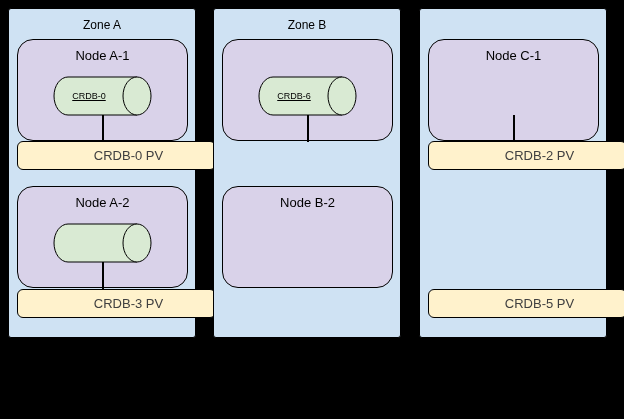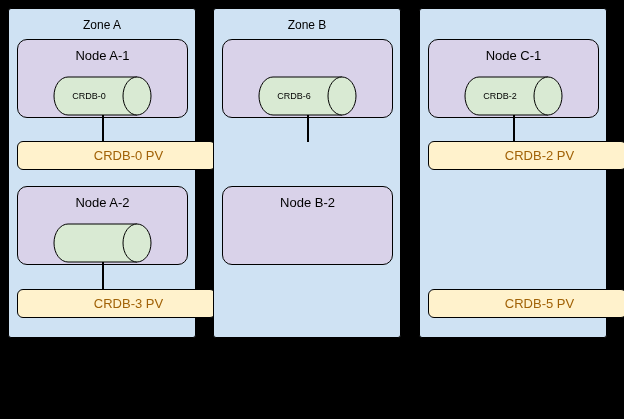--- a/index.html
+++ b/index.html
@@ -31,24 +31,24 @@
     left: 0;
     width: 100%;
     text-align: center;
     font-size: 12px;
     color: #000000;
   }
   .node {
     position: absolute;
     left: 8px;
     width: 171px;
-    height: 79px;
+    height: 102px;
     background: #d9d2e9;
     border: 1px solid #000000;
-    border-radius: 10px;
+    border-radius: 16px;
     box-sizing: border-box;
   }
   .node-title {
     position: absolute;
     top: 8px;
     left: 0;
     width: 100%;
     text-align: center;
     font-size: 13px;
     color: #000000;
@@ -72,35 +72,36 @@
     position: absolute;
     left: 0;
     top: 0;
     width: 72px;
     height: 100%;
     display: flex;
     align-items: center;
     justify-content: center;
     font-size: 9px;
     color: #000000;
+    text-decoration: underline;
   }
   .pv {
     position: absolute;
     left: 8px;
     width: 199px;
     height: 29px;
     background: #fff2cc;
     border: 1px solid #000000;
     border-radius: 6px;
     box-sizing: border-box;
     display: flex;
     align-items: center;
     justify-content: center;
     font-size: 13px;
-    color: #a16207;
+    color: #404040;
     padding-left: 24px;
   }
   .connector {
     position: absolute;
     left: 93px;
     width: 2px;
     background: #000000;
     z-index: 3;
   }
 </style>
@@ -154,27 +155,20 @@
 
     <div class="node" style="top:177px">
       <div class="node-title">Node B-2</div>
     </div>
   </div>
 
   <div class="zone" style="left:419px">
 
     <div class="node" style="top:30px">
       <div class="node-title">Node C-1</div>
-      <div class="cylinder">
-        <svg viewBox="0 0 100 40">
-          <path d="M84 1 L15 1 A14 19 0 0 0 15 39 L84 39" fill="#d9ead3" stroke="#000000" stroke-width="1"></path>
-          <ellipse cx="84" cy="20" rx="14" ry="19" fill="#d9ead3" stroke="#000000" stroke-width="1"></ellipse>
-        </svg>
-        <span class="pod-label">CRDB-2</span>
-      </div>
     </div>
     <div class="connector" style="top:106px;height:27px"></div>
     <div class="pv" style="top:132px">CRDB-2 PV</div>
 
     <div class="pv" style="top:280px">CRDB-5 PV</div>
   </div>
 
 </div>
 
 </body></html>

